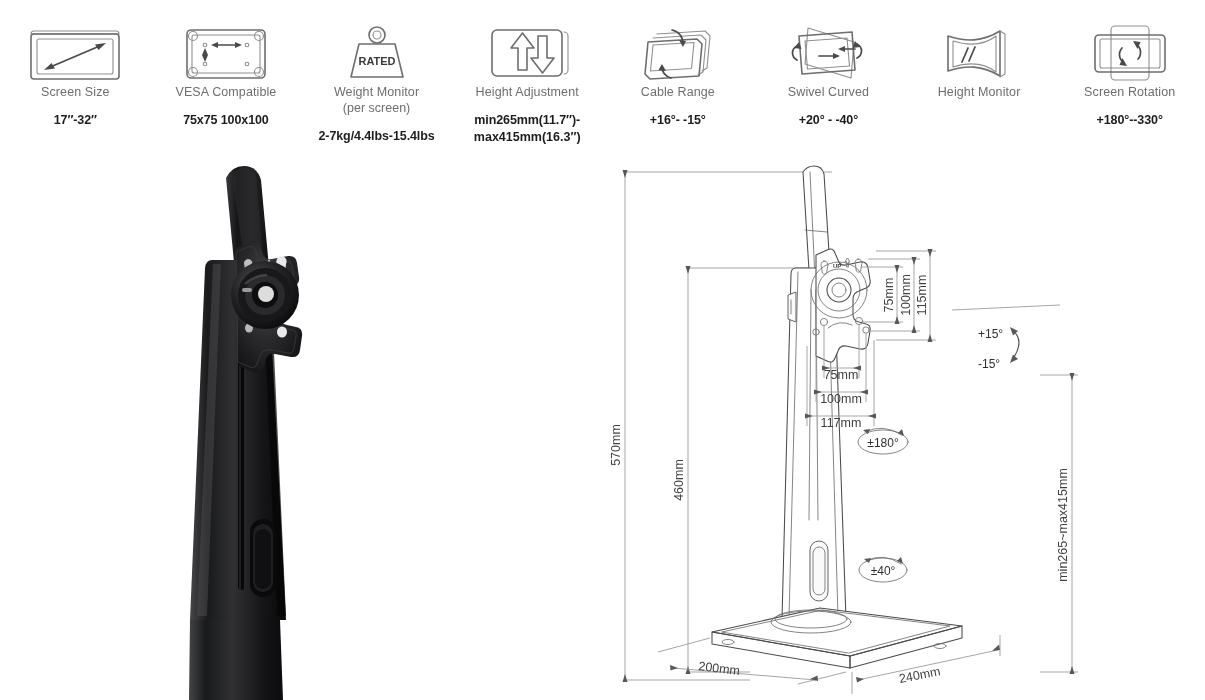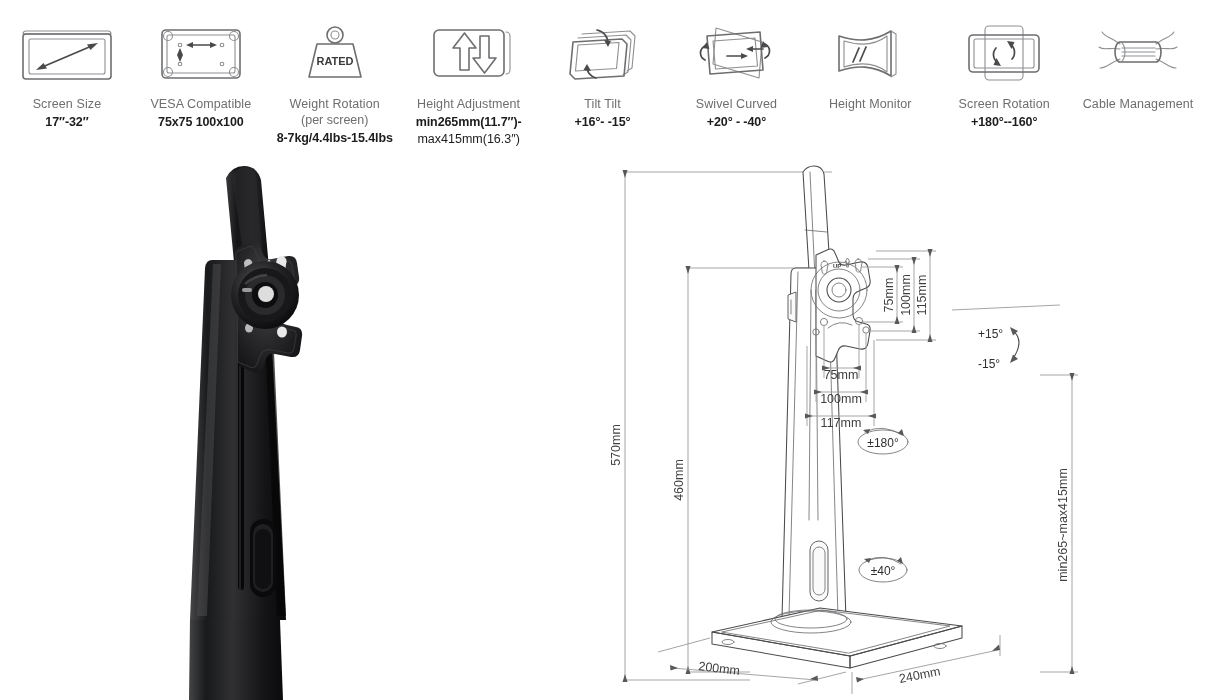--- a/index.html
+++ b/index.html
@@ -21,45 +21,44 @@
     flex: 1 1 0;
     display: flex; flex-direction: column;
     align-items: center;
     padding-top: 22px;
   }
   .feature .icon-box {
     height: 62px; width: 110px;
     display: flex; align-items: center; justify-content: center;
   }
   .feature .f-label {
-    margin-top: 12px;
     font-size: 12.5px;
     color: #6e6e70;
     text-align: center;
     line-height: 16px;
     letter-spacing: .1px;
   }
   .feature .f-sub {
     font-size: 12.5px;
     color: #6e6e70;
     text-align: center;
     line-height: 16px;
   }
   .feature .f-value {
-    margin-top: 2px;
+    margin-top: 12px;
     font-size: 12.5px;
     font-weight: bold;
     color: #1d1d1f;
     text-align: center;
     line-height: 17px;
     letter-spacing: -.1px;
   }
   .feature .f-value2 {
     font-size: 12.5px;
-    font-weight: normal;
+    font-weight: bold;
     color: #1d1d1f;
     text-align: center;
     line-height: 17px;
   }
   svg.ico { display:block; }
   .st { fill:none; stroke:#6d6e70; stroke-width:1.6; stroke-linejoin:round; stroke-linecap:round; }
   .st-thin { fill:none; stroke:#8e8f91; stroke-width:1.1; stroke-linejoin:round; stroke-linecap:round; }
   .arrw { fill:#4a4a4c; stroke:none; }
   .ln { fill:none; stroke:#4a4a4c; stroke-width:1.7; stroke-linecap:round; }
 
@@ -132,23 +131,23 @@
 
     <div class="feature">
       <div class="icon-box">
         <svg class="ico" width="102" height="62" viewBox="0 0 102 62">
           <circle class="st" cx="51" cy="13" r="8"></circle>
           <circle class="st-thin" cx="51" cy="13" r="4"></circle>
           <path class="st" d="M33 22 h36 l8 33 h-52 z"></path>
           <text x="51" y="43" text-anchor="middle" font-family="Liberation Sans, sans-serif" font-size="11" font-weight="bold" fill="#3a3a3c">RATED</text>
         </svg>
       </div>
-      <div class="f-label">Weight Rotation</div>
+      <div class="f-label">Weight Monitor</div>
       <div class="f-sub">(per screen)</div>
-      <div class="f-value">8-7kg/4.4lbs-15.4lbs</div>
+      <div class="f-value">2-7kg/4.4lbs-15.4lbs</div>
     </div>
 
     <div class="feature">
       <div class="icon-box">
         <svg class="ico" width="102" height="62" viewBox="0 0 102 62">
           <path class="st-thin" d="M88 10 a4 4 0 0 1 4 4 v34 a4 4 0 0 1 -4 4"></path>
           <rect class="st" x="16" y="8" width="70" height="46" rx="5"></rect>
           <path class="st" d="M42 48 v-22 h-7 l11.5 -15 l11.5 15 h-7 v22 z"></path>
           <path class="st" d="M62 14 v22 h-7 l11.5 15 l11.5 -15 h-7 v-22 z"></path>
         </svg>
@@ -164,21 +163,21 @@
           <path class="st-thin" d="M30 12 l48 -3 l5 5 l-3 32 l-5 3"></path>
           <path class="st-thin" d="M26 16 l48 -3 l5 5 l-3 32 l-5 3"></path>
           <path class="st" d="M21 20 l49 -3 l5 5 l-3 32 l-49 3 l-5 -5 z"></path>
           <path class="st-thin" d="M26 23 l41 -2.5 l-2.5 26 l-41 2.5 z"></path>
           <path class="ln" d="M45 8 c8 2 11 8 11 14"></path>
           <path class="arrw" d="M56 25 l-4 -7 l7 1 z"></path>
           <path class="ln" d="M44 56 c-6 -2 -9 -6 -9 -11"></path>
           <path class="arrw" d="M35 42 l4 7 l-7.5 -1 z"></path>
         </svg>
       </div>
-      <div class="f-label">Tilt Tilt</div>
+      <div class="f-label">Cable Range</div>
       <div class="f-value">+16°- -15°</div>
     </div>
 
     <div class="feature">
       <div class="icon-box">
         <svg class="ico" width="102" height="62" viewBox="0 0 102 62">
           <path class="st-thin" d="M31 6 l46 14 l-3 36 l-46 -14 z"></path>
           <path class="st" d="M22 14 l53 -4 l3 38 l-53 4 z"></path>
           <path class="st-thin" d="M28 19 l42 -3 l2.5 28 l-42 3 z"></path>
           <path class="ln" d="M20 24 c-6 3 -6 11 0 14"></path>
@@ -214,41 +213,23 @@
           <rect class="st-thin" x="32" y="4" width="38" height="54" rx="4"></rect>
           <rect class="st" x="16" y="13" width="70" height="37" rx="4"></rect>
           <rect class="st-thin" x="21" y="17" width="60" height="29" rx="2"></rect>
           <path class="ln" d="M57 22 a10 10 0 0 1 2 15"></path>
           <path class="arrw" d="M54 19 l7.5 1 l-3 7 z"></path>
           <path class="ln" d="M45 41 a10 10 0 0 1 -2 -15"></path>
           <path class="arrw" d="M48 44 l-7.5 -1 l3 -7 z"></path>
         </svg>
       </div>
       <div class="f-label">Screen Rotation</div>
-      <div class="f-value">+180°--160°</div>
-    </div>
-
-    <div class="feature">
-      <div class="icon-box">
-        <svg class="ico" width="102" height="62" viewBox="0 0 102 62">
-          <path class="st-thin" d="M33 22 c-9 -7 -14 -6 -18 -12"></path>
-          <path class="st-thin" d="M33 27 c-11 -2 -16 2 -21 -2"></path>
-          <path class="st-thin" d="M33 37 c-10 4 -14 9 -20 9"></path>
-          <path class="st-thin" d="M69 22 c9 -7 14 -6 18 -12"></path>
-          <path class="st-thin" d="M69 27 c11 -2 16 2 21 -2"></path>
-          <path class="st-thin" d="M69 37 c10 4 14 9 20 9"></path>
-          <path class="st" d="M33 20 h36 a5 10 0 0 1 0 20 h-36 a5 10 0 0 1 0 -20 z"></path>
-          <path class="st-thin" d="M33 20 a5 10 0 0 1 0 20"></path>
-          <line class="st-thin" x1="35" y1="26" x2="68" y2="26"></line>
-          <line class="st-thin" x1="35" y1="30" x2="68" y2="30"></line>
-          <line class="st-thin" x1="35" y1="34" x2="68" y2="34"></line>
-        </svg>
-      </div>
-      <div class="f-label">Cable Management</div>
-    </div>
+      <div class="f-value">+180°--330°</div>
+    </div>
+
 
   </div>
 
   <div class="photo-area">
     <svg width="600" height="540" viewBox="0 0 600 540">
       <defs>
         <linearGradient id="poleG" x1="0" y1="0" x2="1" y2="0">
           <stop offset="0%" stop-color="#3a3a3c"></stop>
           <stop offset="25%" stop-color="#141416"></stop>
           <stop offset="60%" stop-color="#242427"></stop>

